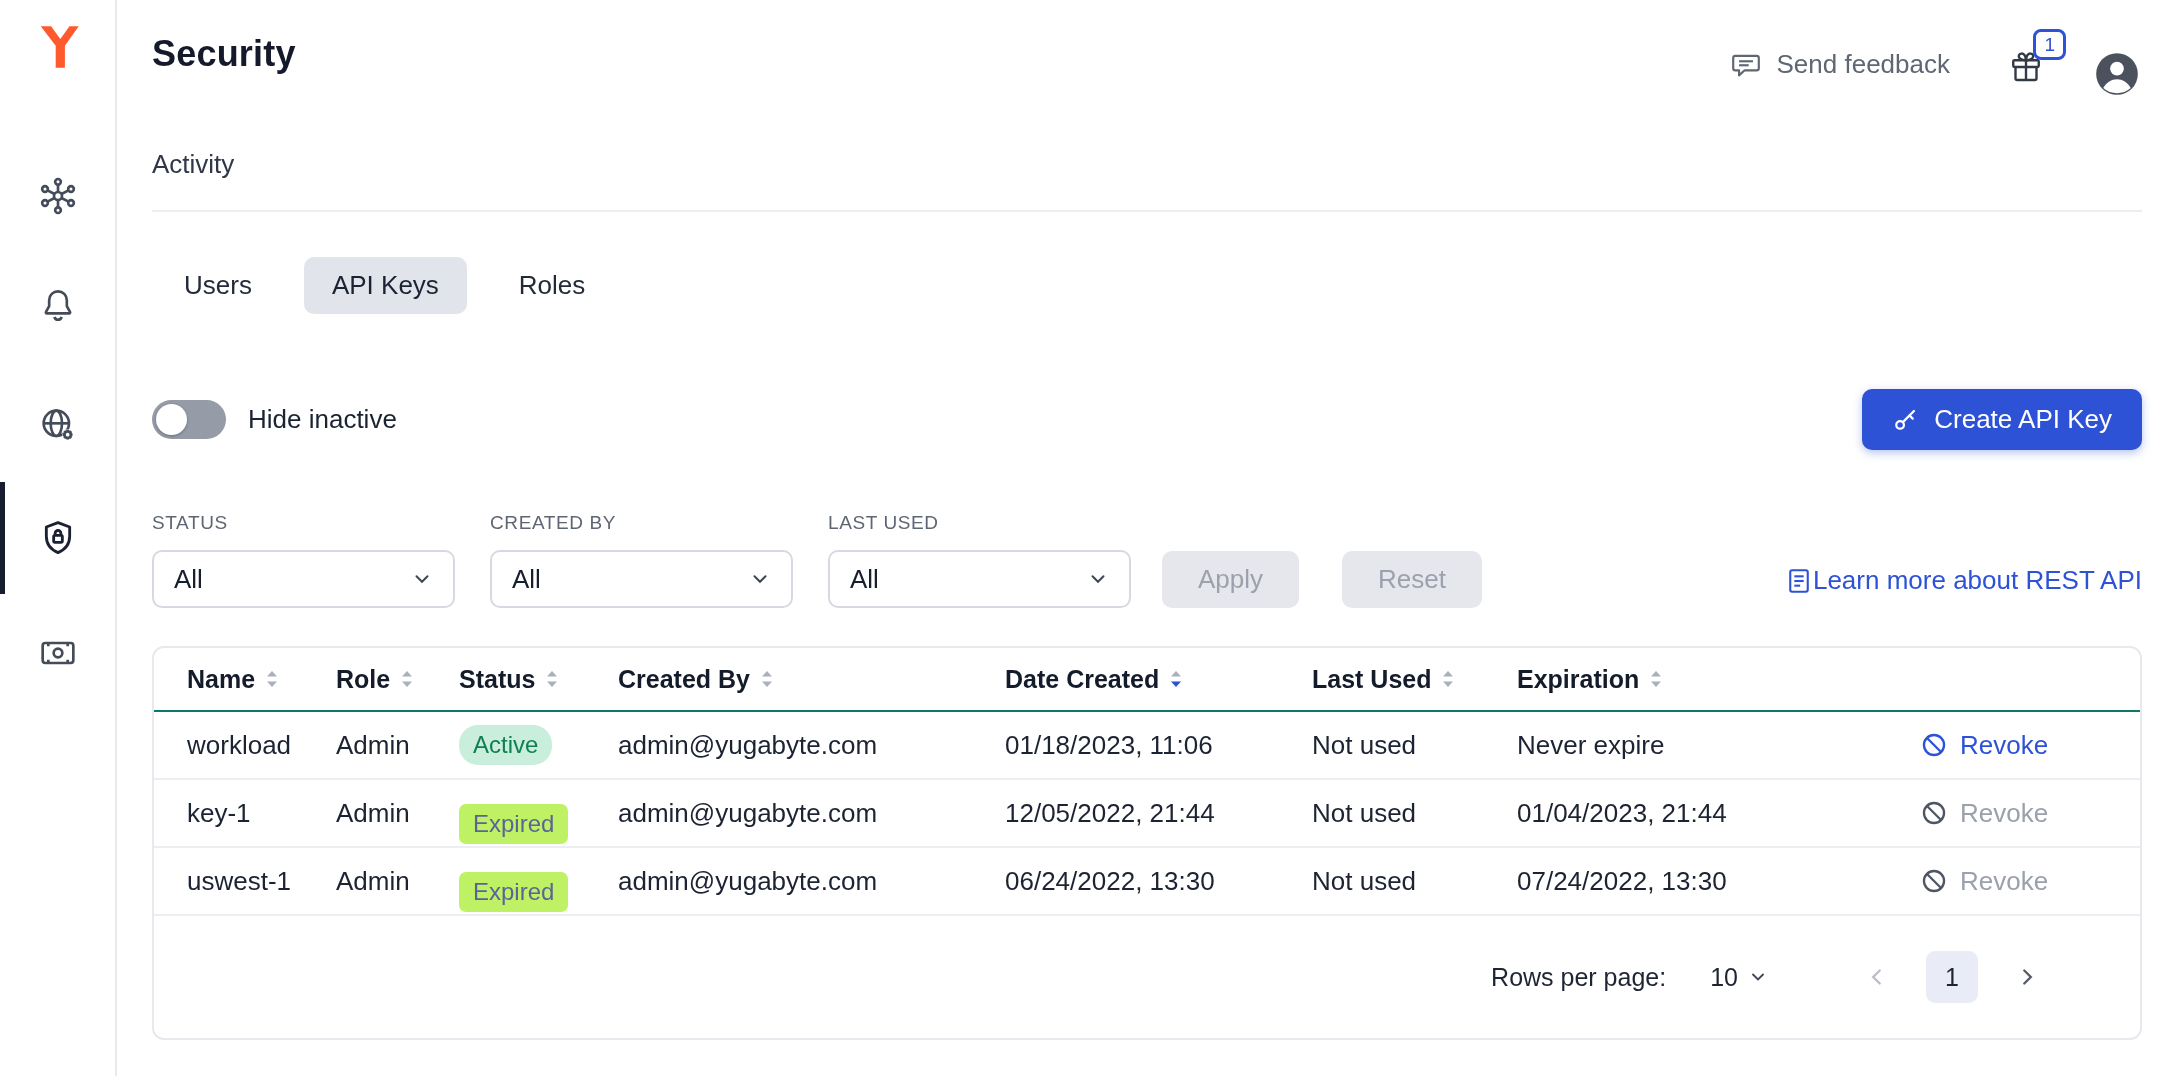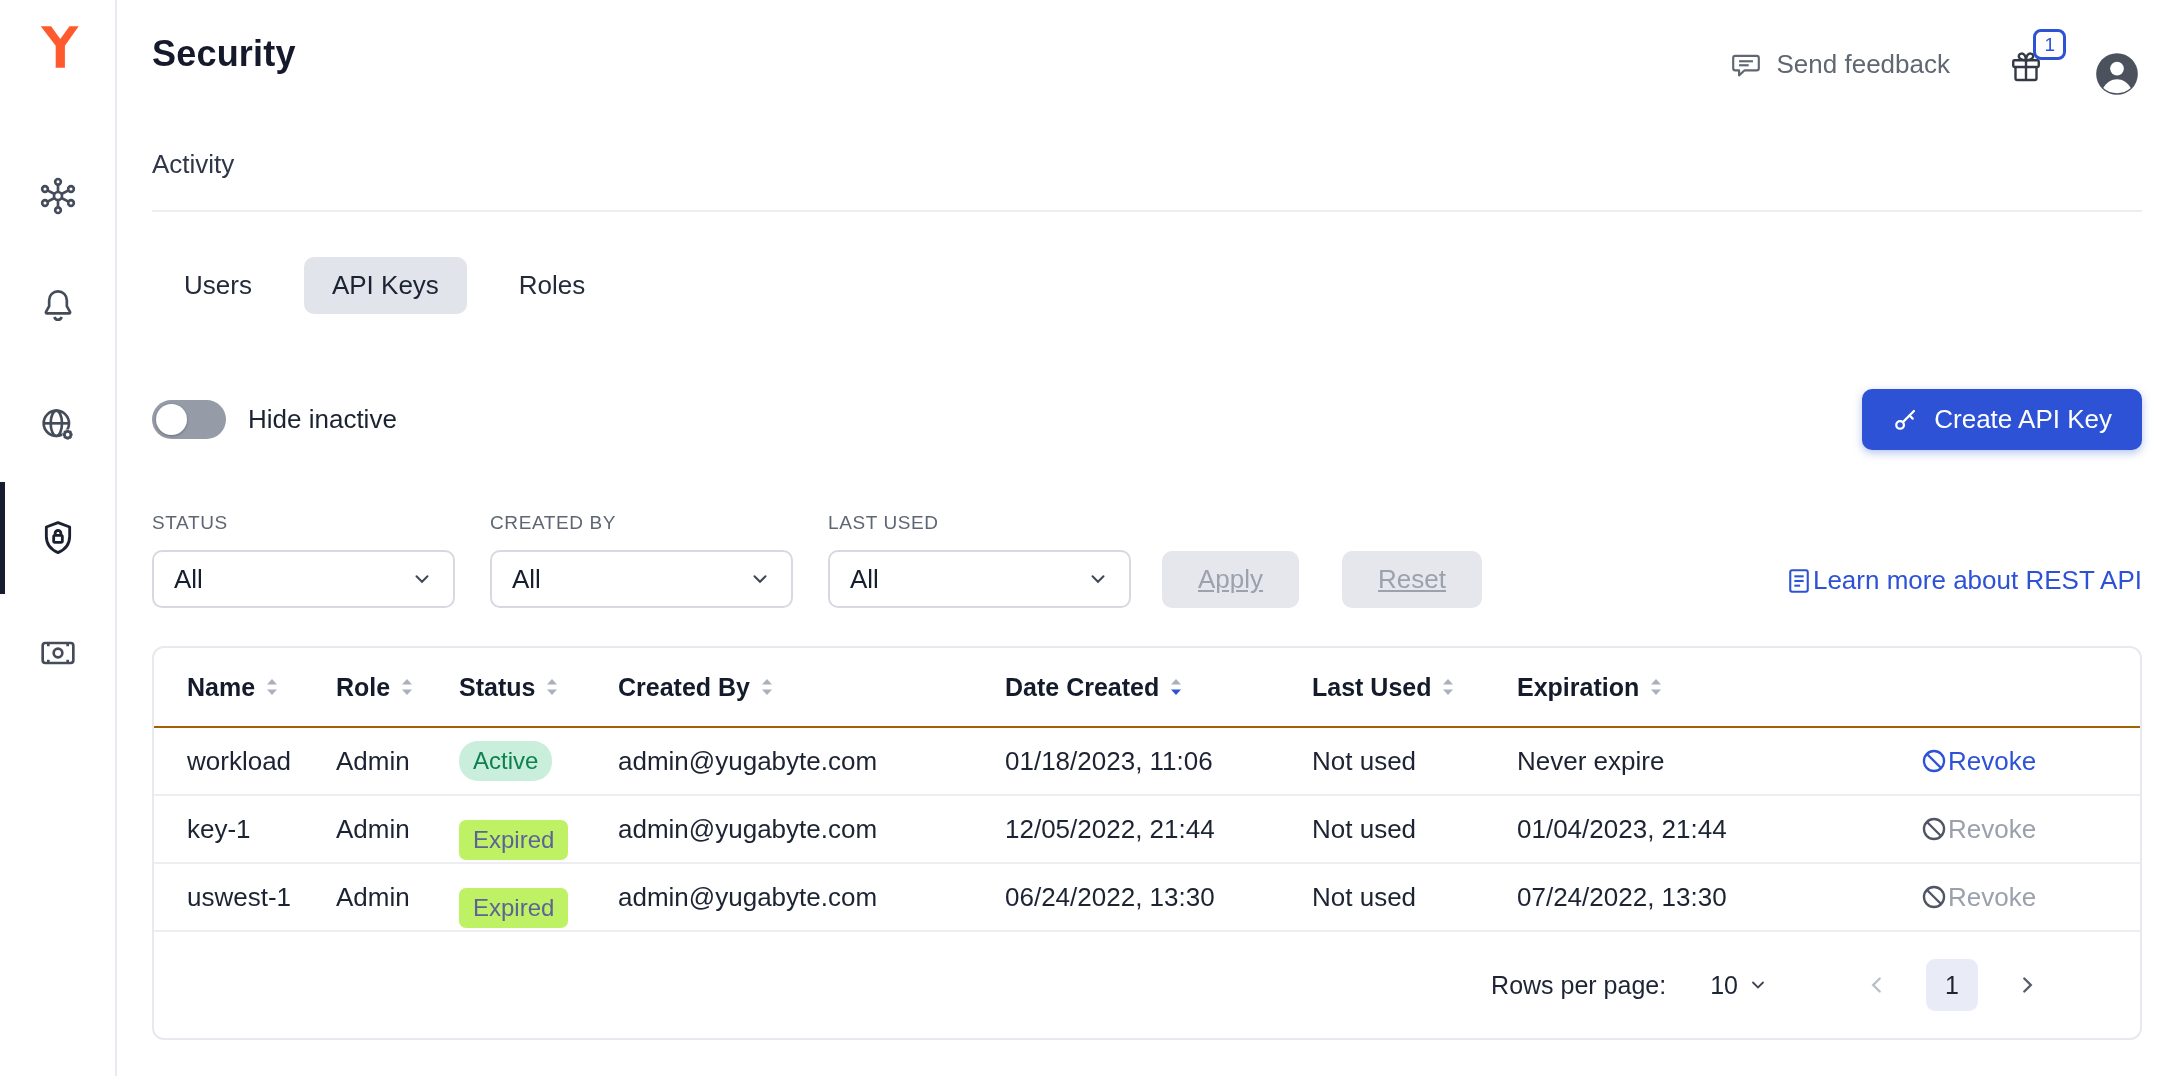--- a/index.html
+++ b/index.html
@@ -59,40 +59,40 @@
     box-shadow:0 3px 8px rgba(46,82,214,.35); }
 
   .filters { display:flex; align-items:flex-end; margin-top:62px; }
   .filter-group { display:flex; flex-direction:column; }
   .filter-group + .filter-group { margin-left:35px; }
   .filter-label { font-size:19px; letter-spacing:.6px; color:#5f6673; margin-bottom:16px; }
   .select { width:303px; height:58px; border:2px solid #d6d9e0; border-radius:10px;
     background:#fff; display:flex; align-items:center; justify-content:space-between;
     padding:0 20px; font-size:26px; color:#171e2e; cursor:pointer; }
   .ghost-btn { height:57px; padding:0 36px; background:#e6e7ec; color:#9ba1ad;
-    font-size:26px; font-weight:500; border:none; border-radius:10px; cursor:default;text-decoration:underline; }
+    font-size:26px; font-weight:500; border:none; border-radius:10px; cursor:default; }
   .apply-btn { margin-left:31px; }
   .reset-btn { margin-left:43px; }
   .learn-link { margin-left:auto; align-self:flex-end; margin-bottom:12px;
     display:flex; align-items:center; color:#2e52d6; font-size:26px; cursor:pointer; }
 
   
   .table-card { margin-top:38px; border:2px solid #e7e9ee; border-radius:12px;
     background:#fff; height:394px; display:flex; flex-direction:column; overflow:hidden; }
   .trow { display:grid; grid-template-columns:149px 123px 159px 387px 307px 205px 403px 1fr;
     padding:0 33px; align-items:center; }
-  .thead { height:80px; border-bottom:2px solid #a16207; }
+  .thead { height:64px; border-bottom:2px solid #0f766e; }
   .th { display:flex; align-items:center; gap:10px; font-size:25px; font-weight:700;
     color:#141b2b; cursor:pointer; }
   .tbody-row { height:68px; border-bottom:2px solid #edeef2; font-size:26px; color:#1c2332; }
   .badge { display:inline-block; padding:6px 14px; border-radius:7px; font-size:24px;
     justify-self:start; }
   .badge.active { background:#c9eedb; color:#0f8050;border-radius:19px; }
   .badge.expired { background:#bef264; color:#5e6397;margin-top:21px; }
-  .revoke { display:flex; align-items:center; cursor:pointer; }
+  .revoke { display:flex; align-items:center; gap:12px; cursor:pointer; }
   .revoke-active { color:#2e52d6; font-weight:500; }
   .revoke-muted svg { color:#4e5664; }
   .revoke-muted span { color:#9aa0ac; }
 
   .pagination { flex:1; display:flex; align-items:center; justify-content:flex-end;
     padding-right:100px; font-size:25px; color:#1d2433; }
   .rpp-value { margin-left:44px; display:flex; align-items:center; gap:10px; cursor:pointer; }
   .pg-prev { margin-left:96px; cursor:default; }
   .pg-page { margin-left:36px; width:52px; height:52px; background:#e9ecf7; border-radius:9px;
     display:flex; align-items:center; justify-content:center; font-size:25px; cursor:pointer; }

